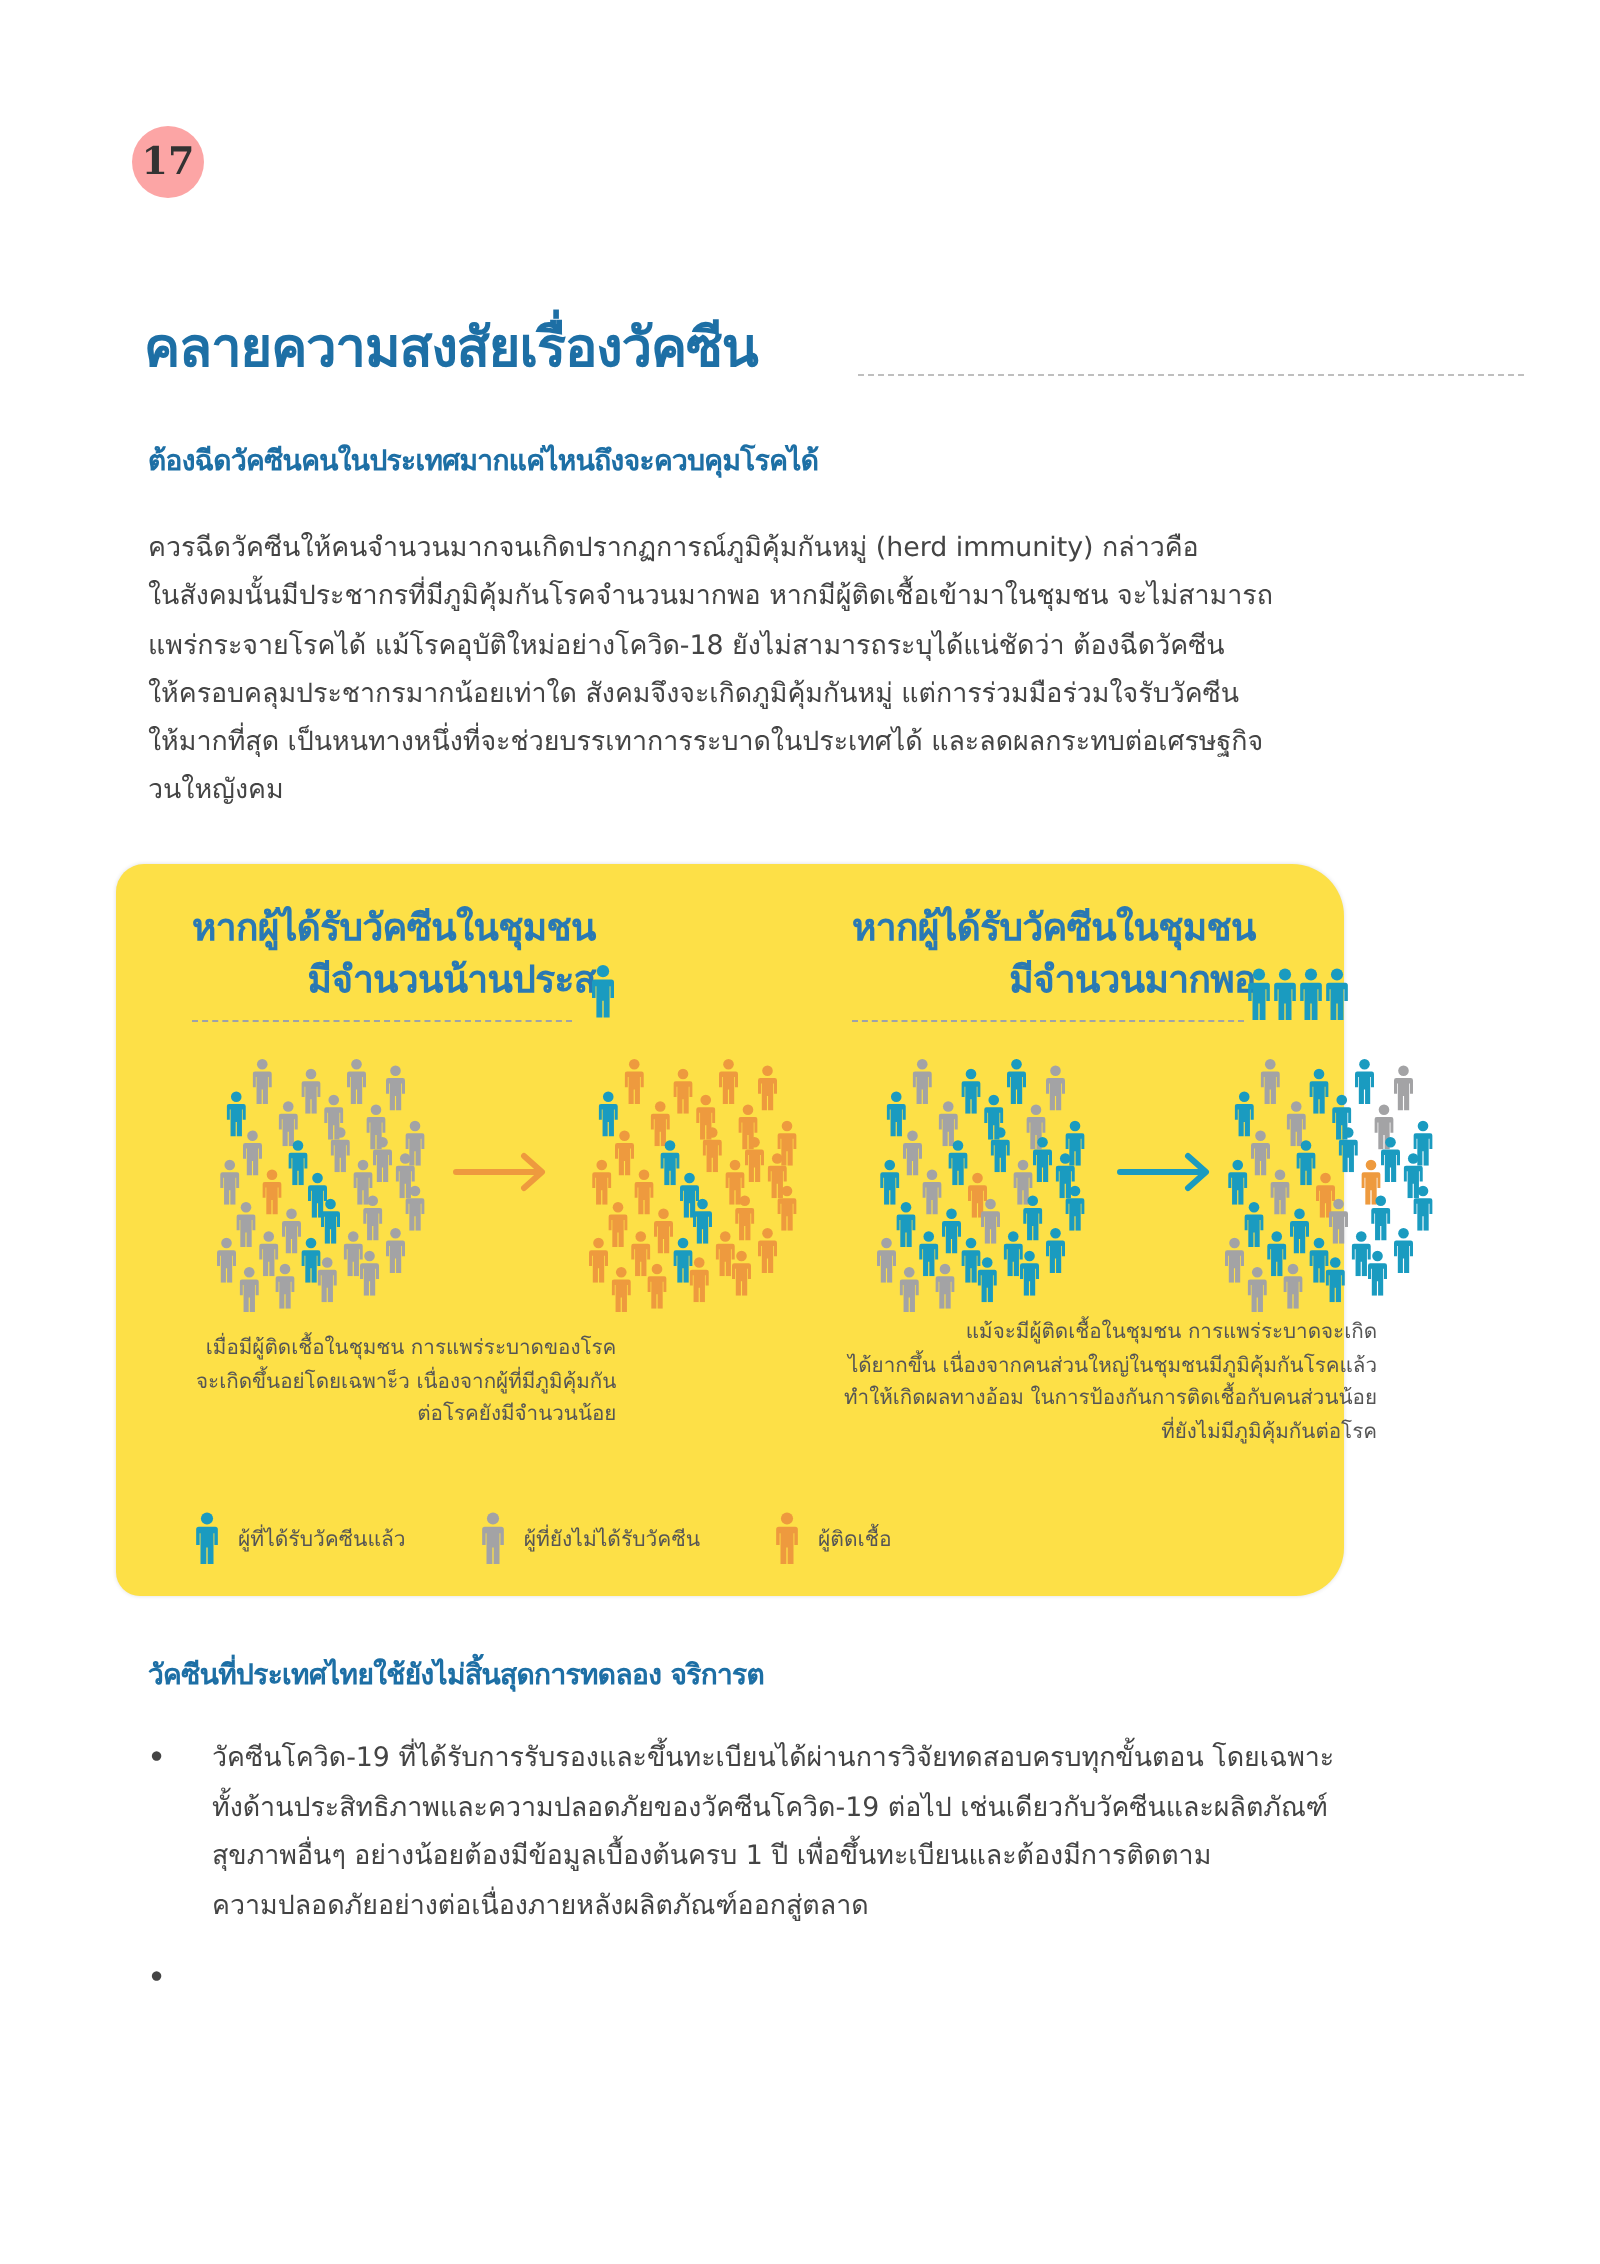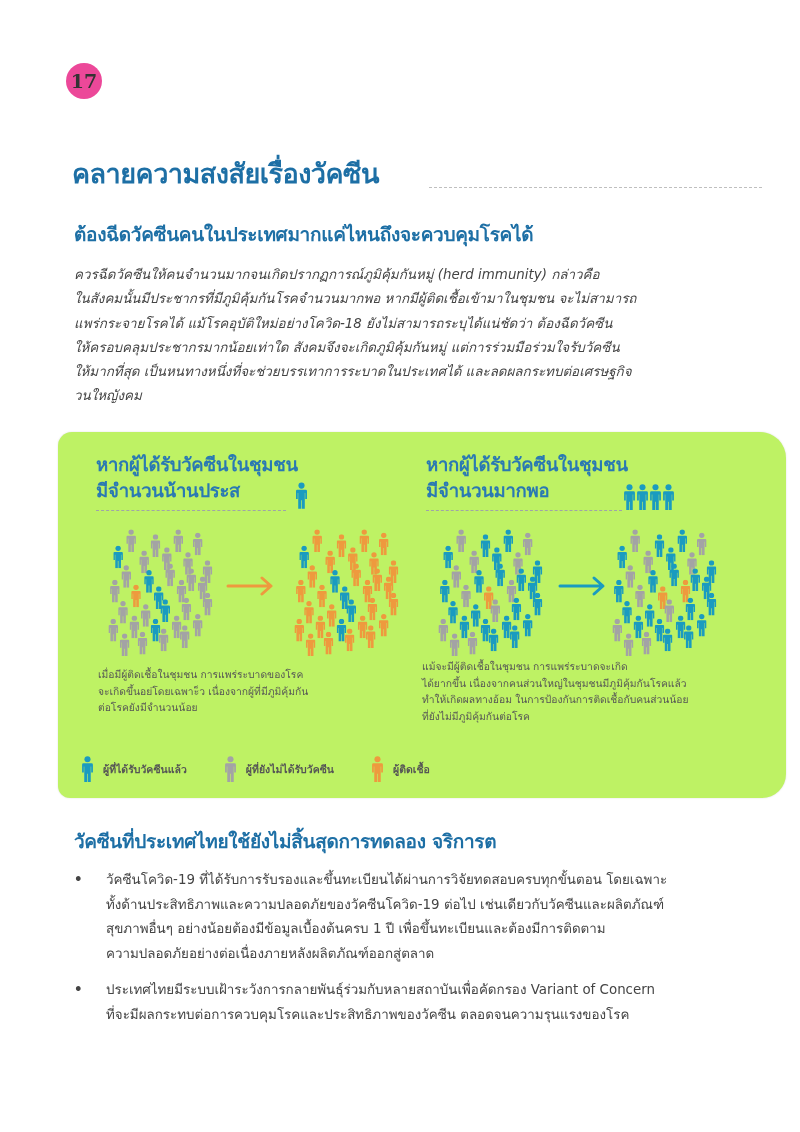--- a/index.html
+++ b/index.html
@@ -1,38 +1,38 @@
 <!DOCTYPE html>
 <html><head>
 <meta charset="utf-8">
 <style>
   html, body { margin:0; padding:0; background:#ffffff; }
   body { width:800px; height:1132px; position:relative; overflow:hidden;
          font-family:"DejaVu Sans", sans-serif; color:#3a3a3a; }
   .page-num { position:absolute; left:66px; top:63px; width:36px; height:36px; border-radius:50%;
-              background:#ec4899; color:#333; font-family:"DejaVu Serif", serif; font-size:19px;
+              background:#fca5a5; color:#333; font-family:"DejaVu Serif", serif; font-size:19px;
               font-weight:bold; display:flex; align-items:center; justify-content:center; }
   .title-row { position:absolute; left:72px; top:152px; width:690px; display:flex; align-items:flex-end;gap:36px; }
   .title { font-size:27px; font-weight:bold; color:#1d6fa5; white-space:nowrap; letter-spacing:-0.5px; }
   .title-rule { flex:1; margin-left:14px; margin-bottom:7px; border-bottom:1.5px dashed #b9b9b9; height:0; opacity:.9; }
-  .h2 { position:absolute; left:74px; font-size:19px; font-weight:bold; color:#1d6fa5; white-space:nowrap; letter-spacing:-0.3px; }
+  .h2 { position:absolute; left:74px; font-size:14px; font-weight:bold; color:#1d6fa5; white-space:nowrap; letter-spacing:-0.3px; }
   .para { position:absolute; left:74px; top:263px; width:660px; font-size:13.4px; line-height:24.3px; color:#444; }
-  .para span { display:block; white-space:nowrap;font-style:italic; }
-
-  .info-box { position:absolute; left:58px; top:432px; width:728px; height:366px; background:#bef264;
-              border-radius:14px 26px 24px 12px; box-shadow: 0 0 2px #dedede; }
+  .para span { display:block; white-space:nowrap; }
+
+  .info-box { position:absolute; left:58px; top:432px; width:614px; height:366px; background:#fde047;
+              border-radius:14px 26px 24px 12px; box-shadow: 0 0 2px #dedede; text-align: right; }
   .panel-title { position:absolute; font-size:18.5px; font-weight:bold; color:#2a79b3; line-height:26px; letter-spacing:-0.3px; }
   .panel-title span { display:block; white-space:nowrap; }
   .panel-rule { position:absolute; height:0; border-bottom:1px dashed #9fa3a8; }
   .head-icons { position:absolute; display:flex; gap:2px; }
   .crowd { position:absolute; }
   .arrow { position:absolute; }
   .caption { position:absolute; font-size:10.3px; line-height:16.5px; color:#555; }
   .caption span { display:block; white-space:nowrap; }
-  .legend { position:absolute; left:82px; top:756px; display:flex; align-items:center;font-weight:bold; }
+  .legend { position:absolute; left:98px; top:756px; display:flex; align-items:center; }
   .legend-item { display:flex; align-items:center; margin-right:38px; }
   .legend-item .lbl { font-size:10.5px; color:#555; margin-left:10px; white-space:nowrap; }
 
   .bullets { position:absolute; left:74px; top:868px; width:680px; font-size:13.4px; line-height:24.5px; color:#444; }
   .bullet { display:flex; margin-bottom:12px; }
   .bullet .dot { width:32px; flex:none; font-weight:bold; }
   .bullet .txt span { display:block; white-space:nowrap; }
 </style>
 </head>
 <body>
@@ -283,18 +283,14 @@
     <div class="dot">•</div>
     <div class="txt">
       <span>วัคซีนโควิด-19 ที่ได้รับการรับรองและขึ้นทะเบียนได้ผ่านการวิจัยทดสอบครบทุกขั้นตอน โดยเฉพาะ</span>
       <span>ทั้งด้านประสิทธิภาพและความปลอดภัยของวัคซีนโควิด-19 ต่อไป เช่นเดียวกับวัคซีนและผลิตภัณฑ์</span>
       <span>สุขภาพอื่นๆ อย่างน้อยต้องมีข้อมูลเบื้องต้นครบ 1 ปี เพื่อขึ้นทะเบียนและต้องมีการติดตาม</span>
       <span>ความปลอดภัยอย่างต่อเนื่องภายหลังผลิตภัณฑ์ออกสู่ตลาด</span>
     </div>
   </div>
   <div class="bullet">
     <div class="dot">•</div>
-    <div class="txt">
-      <span>ประเทศไทยมีระบบเฝ้าระวังการกลายพันธุ์ร่วมกับหลายสถาบันเพื่อคัดกรอง Variant of  Concern</span>
-      <span>ที่จะมีผลกระทบต่อการควบคุมโรคและประสิทธิภาพของวัคซีน ตลอดจนความรุนแรงของโรค</span>
-    </div>
   </div>
 </div>
 
 </body></html>

